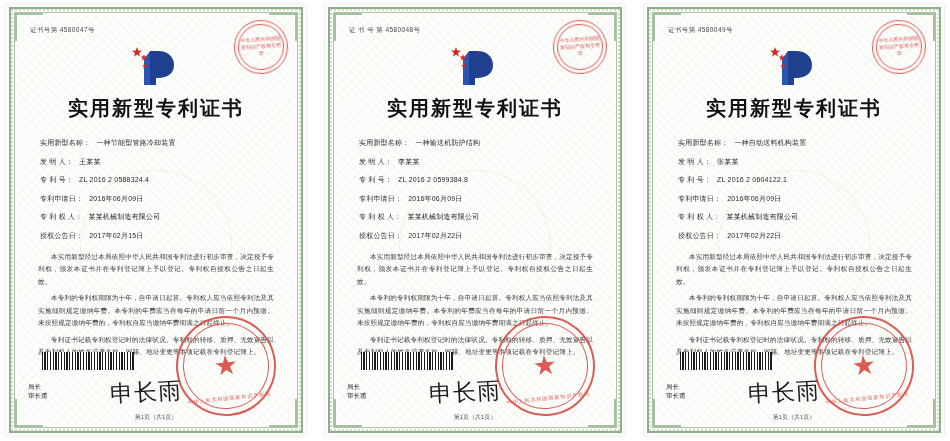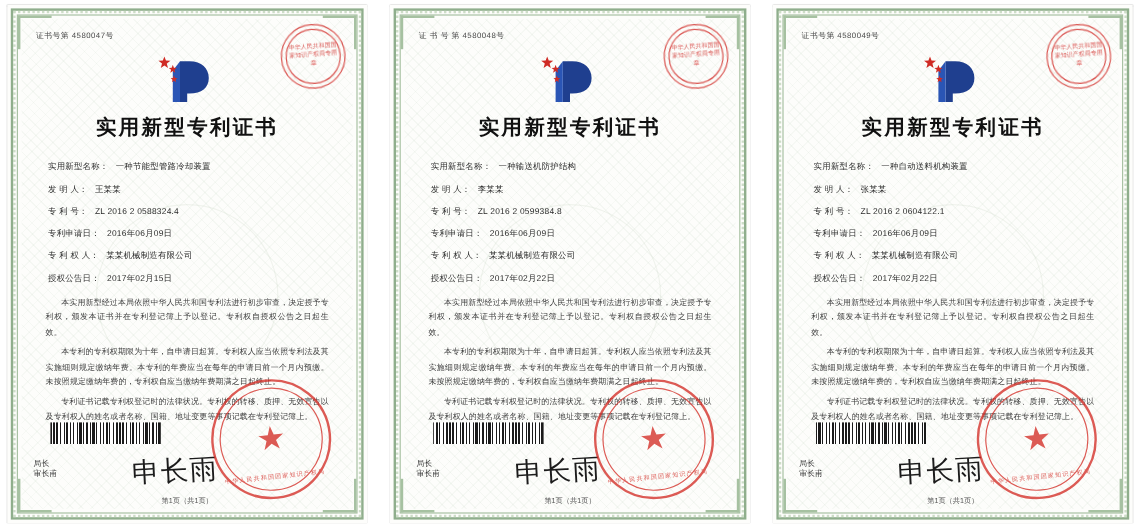--- a/index.html
+++ b/index.html
@@ -81,21 +81,21 @@
   .logo-wrap {
     display: flex;
     justify-content: center;
     margin-top: 10px;
     height: 44px;
   }
   .title {
     text-align: center;
     font-family: "Liberation Serif", serif;
     font-weight: bold;
-    font-size: 17px;
+    font-size: 20px;
     letter-spacing: 2px;
     color: #111;
     margin-top: 6px;
   }
   .fields {
     margin-top: 16px;
     padding-left: 10px;
     padding-right: 6px;
   }
   .field {

